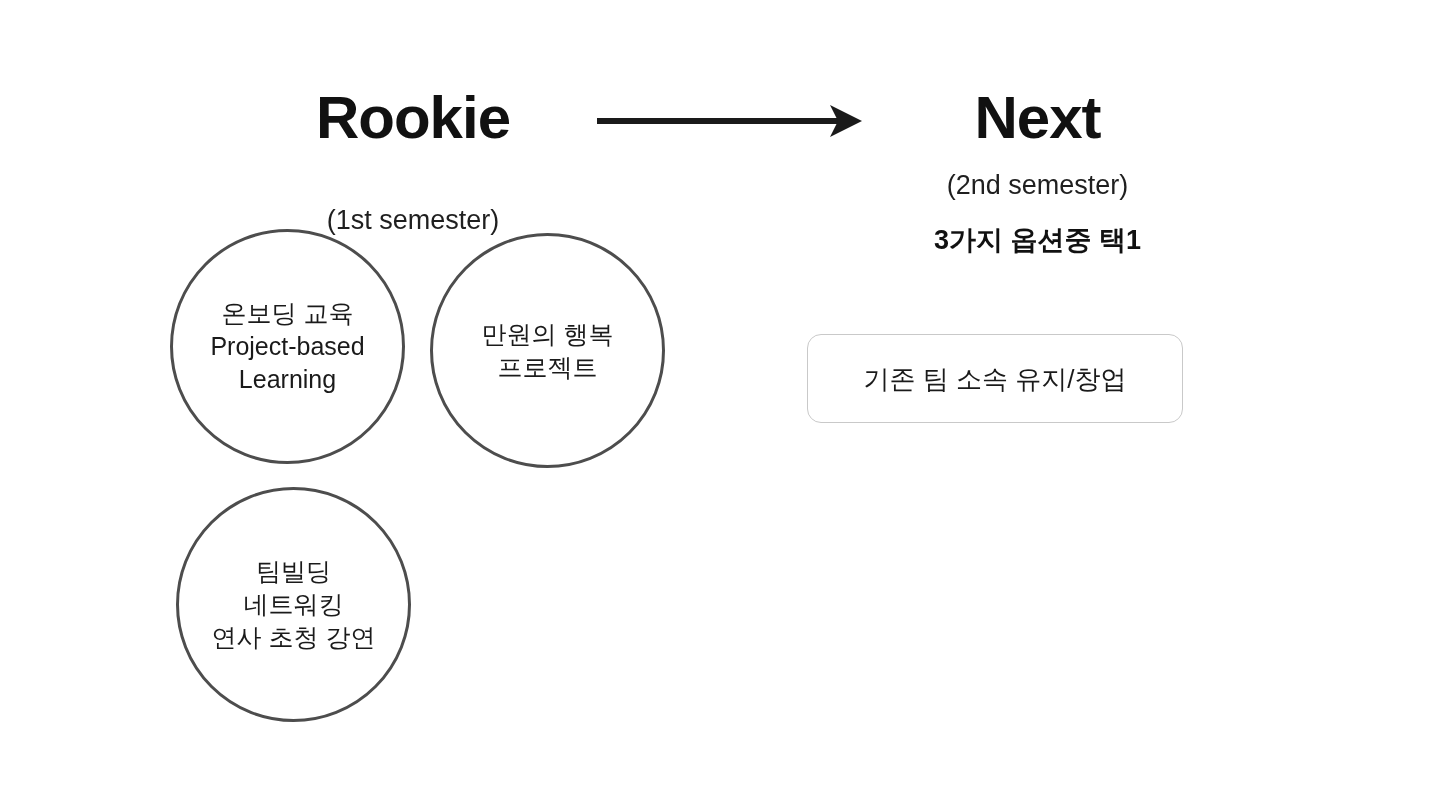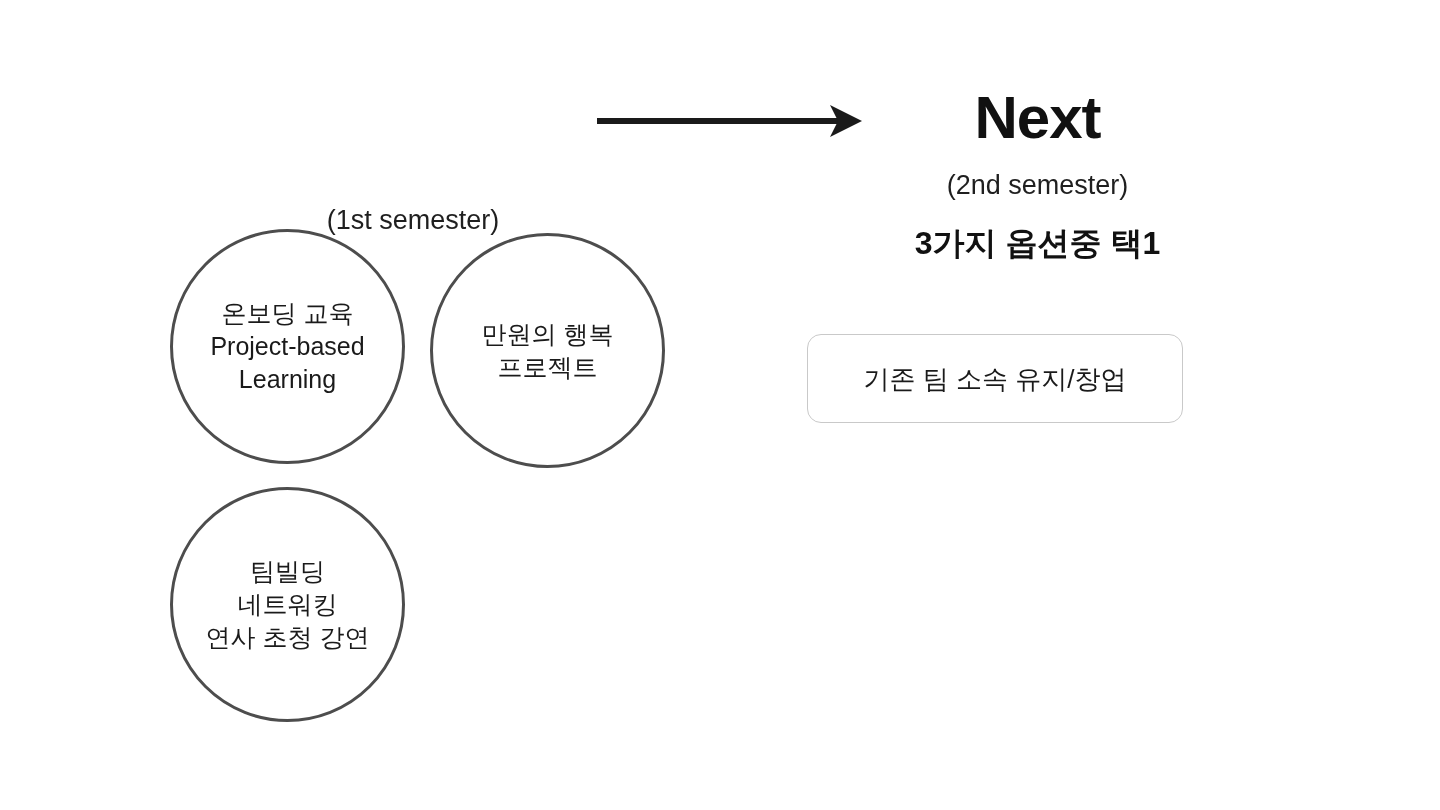--- a/index.html
+++ b/index.html
@@ -38,21 +38,21 @@
     position: absolute;
     font-size: 27px;
     font-weight: normal;
     line-height: 1;
     text-align: center;
     color: #1f1f1f;
     white-space: nowrap;
   }
   .col-note {
     position: absolute;
-    font-size: 32px;
+    font-size: 27px;
     font-weight: bold;
     line-height: 1;
     text-align: center;
     color: #111111;
     white-space: nowrap;
   }
 
   #rookie-title   { left: 168px; top: 88px;  width: 490px; }
   #rookie-sub     { left: 168px; top: 172px; width: 490px; margin-top: 35px; }
   #lead-title     { left: 807px; top: 88px;  width: 461px; }
@@ -84,21 +84,21 @@
   .circle-label {
     font-size: 25px;
     line-height: 1.32;
     text-align: center;
     color: #1a1a1a;
     white-space: pre-line;
     padding: 0 8px;
   }
   #circle-0 { left: 170px; top: 229px; }
   #circle-1 { left: 430px; top: 233px; }
-  #circle-2 { left: 170px; top: 487px; }
+  #circle-2 { left: 176px; top: 487px; }
   #circle-3 { left: 430px; top: 487px; }
 
   
   .option-box {
     position: absolute;
     left: 807px;
     width: 376px;
     height: 89px;
     box-sizing: border-box;
     border: 1.6px solid #c9c9c9;
@@ -117,20 +117,21 @@
   }
   #option-0 { top: 334px; }
   #option-1 { top: 450px; }
   #option-2 { top: 567px; }
 </style>
 </head>
 <body>
 
 <div id="slide">
 
+  <div class="col-title" id="rookie-title">Rookie</div>
   <div class="col-sub" id="rookie-sub">(1st semester)</div>
 
   <div id="arrow">
     <svg width="280" height="42" viewBox="0 0 280 42" xmlns="http://www.w3.org/2000/svg">
       <line x1="7" y1="21" x2="250" y2="21" stroke="#1a1a1a" stroke-width="6"></line>
       <path d="M 272 21 L 240 5 L 248 21 L 240 37 Z" fill="#1a1a1a"></path>
     </svg>
   </div>
 
   <div class="col-title" id="lead-title">Next</div>

